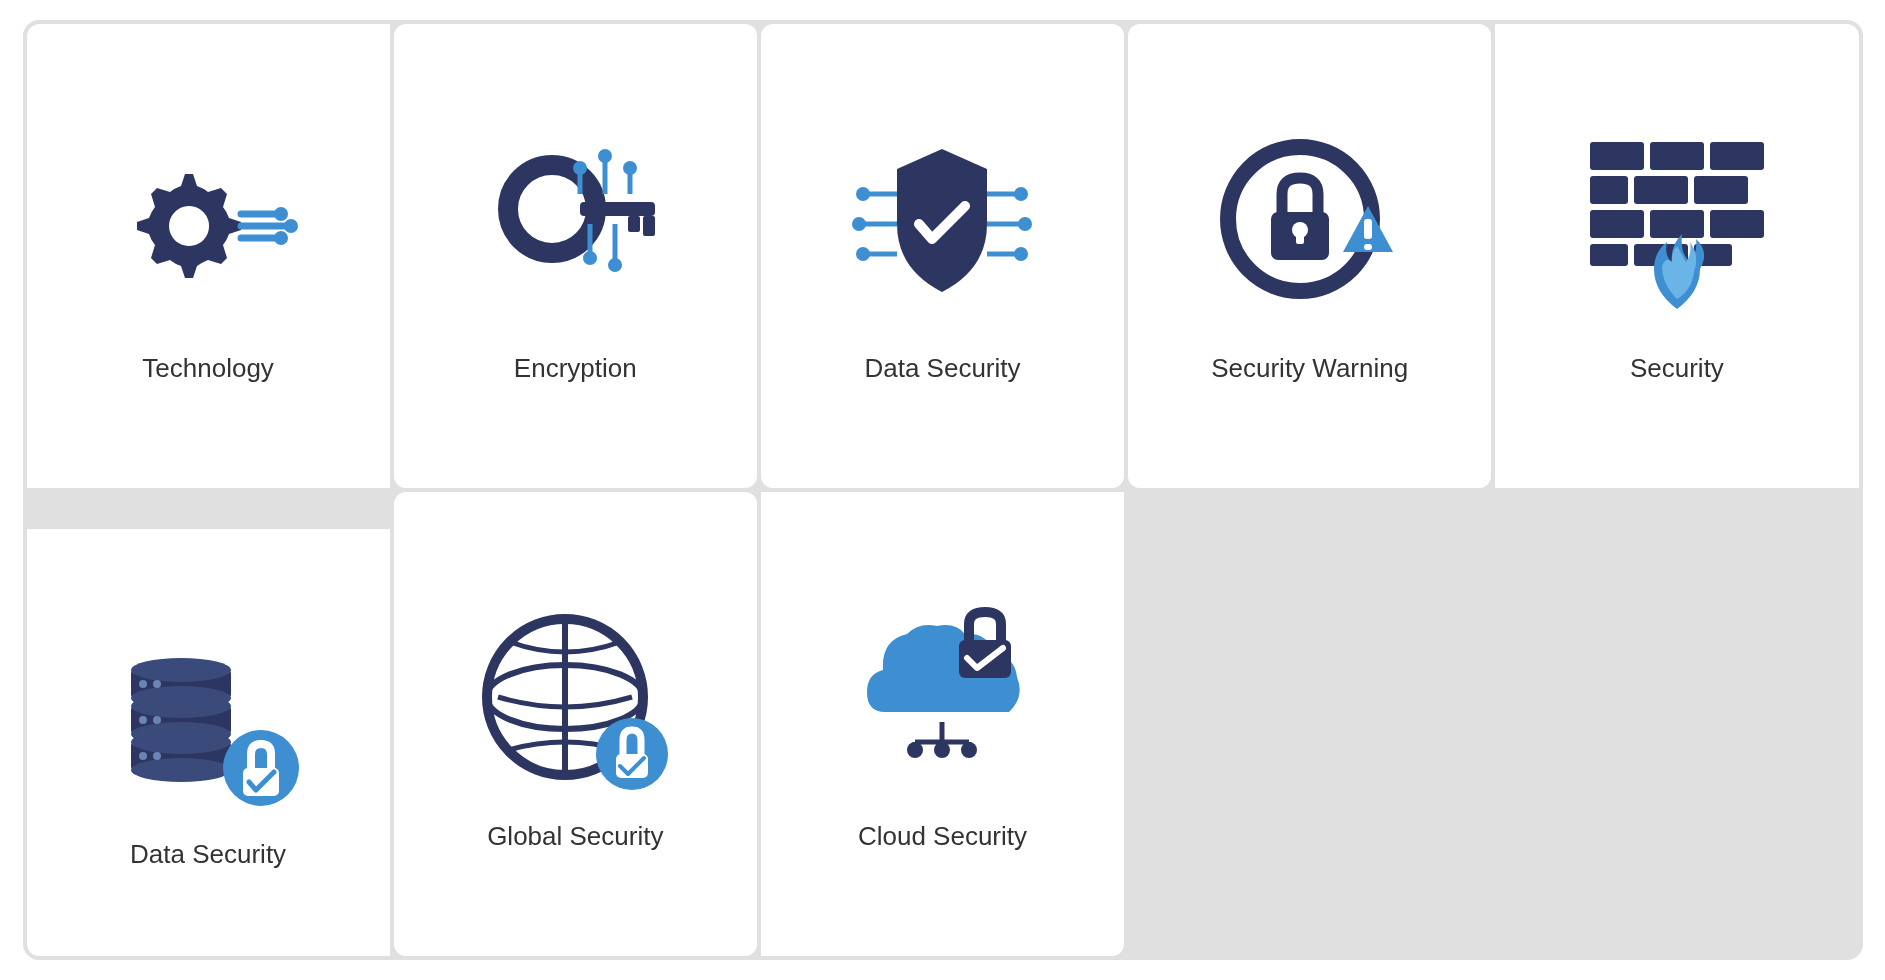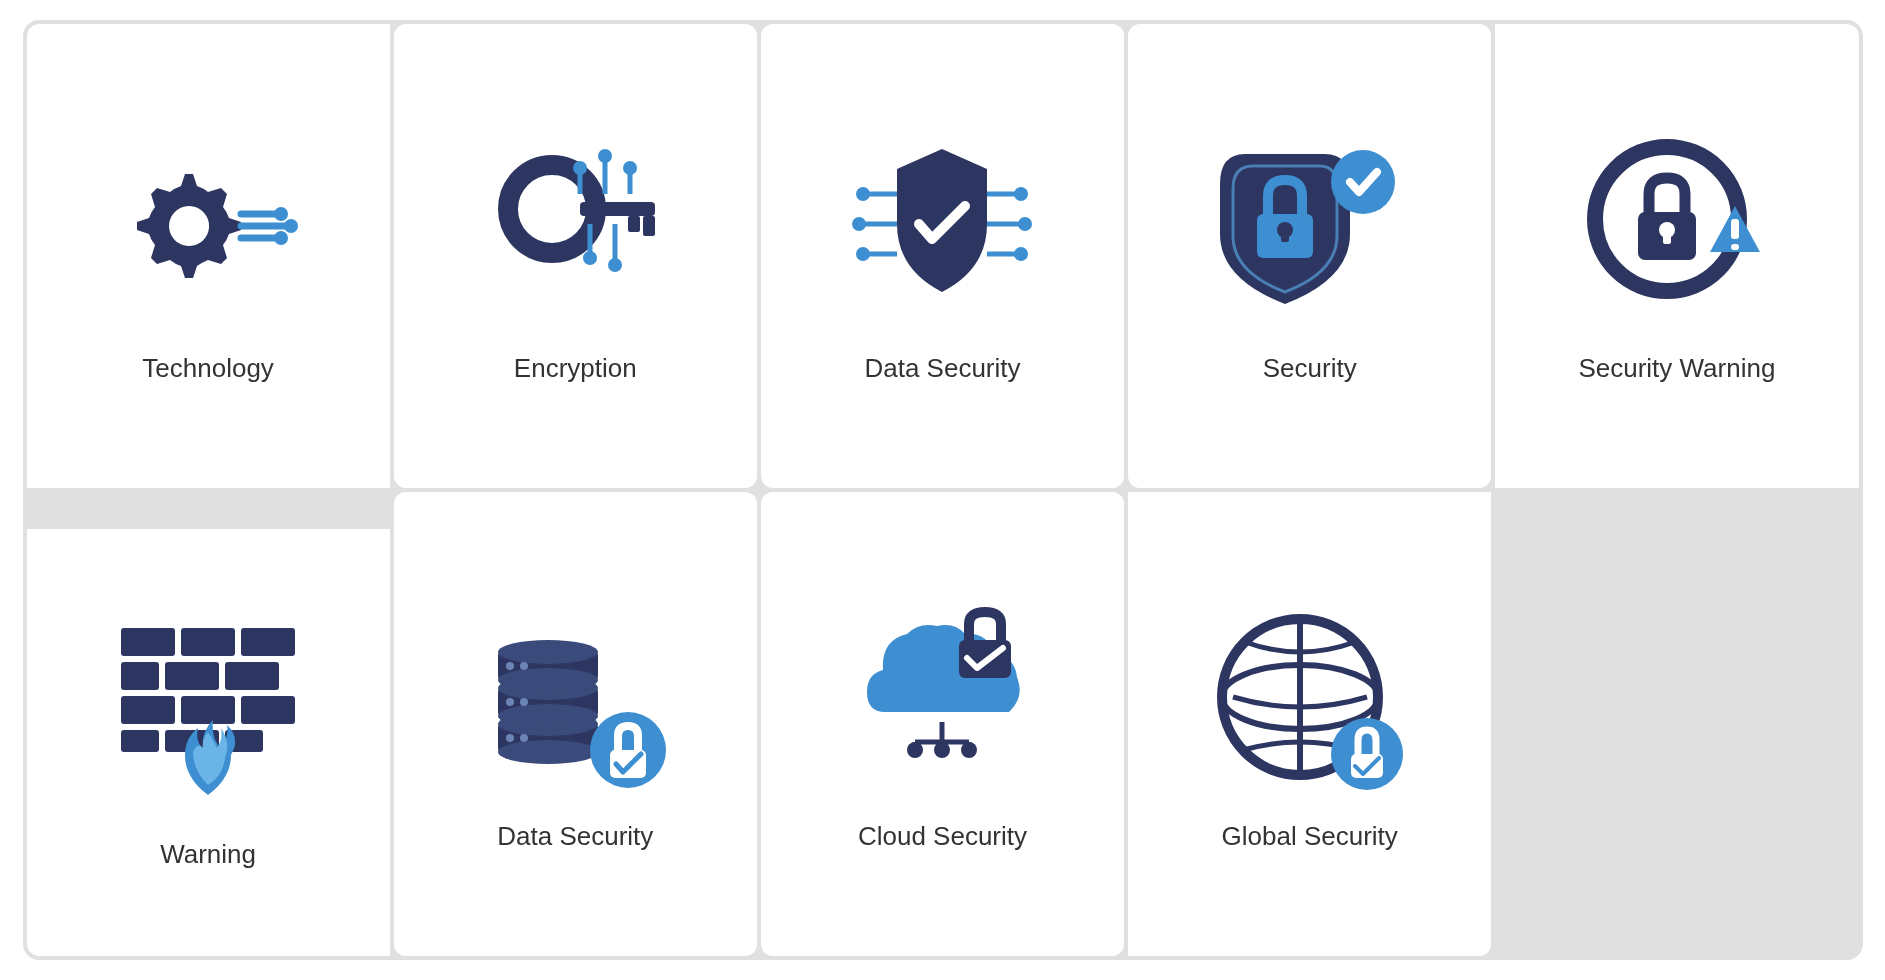--- a/index.html
+++ b/index.html
@@ -129,40 +129,20 @@
         <line x1="140" y1="90" x2="172" y2="90" stroke="#3d8fd1" stroke-width="5"></line>
         <line x1="140" y1="120" x2="168" y2="120" stroke="#3d8fd1" stroke-width="5"></line>
         <circle cx="174" cy="60" r="7" fill="#3d8fd1"></circle>
         <circle cx="178" cy="90" r="7" fill="#3d8fd1"></circle>
         <circle cx="174" cy="120" r="7" fill="#3d8fd1"></circle>
       </svg>
     </div>
     <span class="icon-label">Data Security</span>
   </div>
 
-  <div class="icon-card">
-    <div class="icon-svg-container">
-      <svg width="190" height="190" viewBox="0 0 190 190">
-
-        <path d="M30,20 L110,20 Q135,20 135,50 L135,100 Q135,145 70,170 Q5,145 5,100 L5,50 Q5,20 30,20 Z" fill="#2d3561"></path>
-        <path d="M38,32 L105,32 Q122,32 122,55 L122,102 Q122,138 70,158 Q18,138 18,102 L18,55 Q18,32 38,32 Z" fill="none" stroke="#4a7fb5" stroke-width="3"></path>
-
-        <rect x="42" y="80" width="56" height="44" rx="6" fill="#3d8fd1"></rect>
-
-        <path d="M53,80 L53,62 Q53,46 70,46 Q87,46 87,62 L87,80" fill="none" stroke="#3d8fd1" stroke-width="10" stroke-linecap="round"></path>
-
-        <circle cx="70" cy="96" r="8" fill="#2d3561"></circle>
-        <rect x="66" y="96" width="8" height="12" rx="2" fill="#2d3561"></rect>
-
-        <circle cx="148" cy="48" r="32" fill="#3d8fd1"></circle>
-        <path d="M135,48 L144,58 L162,38" fill="none" stroke="#ffffff" stroke-width="8" stroke-linecap="round" stroke-linejoin="round"></path>
-      </svg>
-    </div>
-    <span class="icon-label">Security</span>
-  </div>
 
   <div class="icon-card">
     <div class="icon-svg-container">
       <svg width="190" height="190" viewBox="0 0 190 190">
 
         <circle cx="85" cy="85" r="72" fill="none" stroke="#2d3561" stroke-width="16"></circle>
 
         <rect x="56" y="78" width="58" height="48" rx="7" fill="#2d3561"></rect>
 
         <path d="M67,78 L67,60 Q67,44 85,44 Q103,44 103,60 L103,78" fill="none" stroke="#2d3561" stroke-width="11" stroke-linecap="round"></path>
@@ -197,21 +177,21 @@
 
         <rect x="8" y="110" width="38" height="22" rx="3" fill="#2d3561"></rect>
         <rect x="52" y="110" width="54" height="22" rx="3" fill="#2d3561"></rect>
         <rect x="112" y="110" width="38" height="22" rx="3" fill="#2d3561"></rect>
 
         <path d="M95,175 Q72,158 72,135 Q72,118 85,108 Q82,122 90,128 Q88,112 100,100 Q98,120 108,128 Q116,118 114,105 Q128,118 118,135 Q118,158 95,175 Z" fill="#3d8fd1"></path>
 
         <path d="M95,165 Q80,150 80,132 Q84,122 90,128 Q89,118 95,112 Q101,122 104,128 Q110,120 108,108 Q118,122 112,138 Q110,156 95,165 Z" fill="#6ab4e8"></path>
       </svg>
     </div>
-    <span class="icon-label">Warning</span>
+    <span class="icon-label">Security</span>
   </div>
 
   <div class="icon-card">
     <div class="icon-svg-container">
       <svg width="190" height="190" viewBox="0 0 190 190">
 
         <rect x="18" y="122" width="100" height="28" rx="4" fill="#2d3561"></rect>
         <ellipse cx="68" cy="122" rx="50" ry="12" fill="#3a4a7a"></ellipse>
         <ellipse cx="68" cy="150" rx="50" ry="12" fill="#3a4a7a"></ellipse>
 
@@ -235,20 +215,42 @@
         <circle cx="148" cy="148" r="38" fill="#3d8fd1"></circle>
 
         <rect x="130" y="148" width="36" height="28" rx="5" fill="#ffffff"></rect>
 
         <path d="M138,148 L138,134 Q138,124 148,124 Q158,124 158,134 L158,148" fill="none" stroke="#ffffff" stroke-width="8" stroke-linecap="round"></path>
 
         <path d="M136,162 L143,170 L161,152" fill="none" stroke="#3d8fd1" stroke-width="5" stroke-linecap="round" stroke-linejoin="round"></path>
       </svg>
     </div>
     <span class="icon-label">Data Security</span>
+  </div>
+
+  <div class="icon-card">
+    <div class="icon-svg-container">
+      <svg width="190" height="190" viewBox="0 0 190 190">
+
+        <circle cx="85" cy="95" r="78" fill="none" stroke="#2d3561" stroke-width="10"></circle>
+
+        <ellipse cx="85" cy="95" rx="78" ry="32" fill="none" stroke="#2d3561" stroke-width="6"></ellipse>
+
+        <line x1="85" y1="17" x2="85" y2="173" stroke="#2d3561" stroke-width="6"></line>
+        <path d="M30,40 Q85,60 140,40" fill="none" stroke="#2d3561" stroke-width="5"></path>
+        <path d="M18,95 Q85,115 152,95" fill="none" stroke="#2d3561" stroke-width="5"></path>
+        <path d="M28,148 Q85,132 142,148" fill="none" stroke="#2d3561" stroke-width="5"></path>
+
+        <circle cx="152" cy="152" r="36" fill="#3d8fd1"></circle>
+        <rect x="136" y="152" width="32" height="24" rx="5" fill="#ffffff"></rect>
+        <path d="M143,152 L143,138 Q143,128 152,128 Q161,128 161,138 L161,152" fill="none" stroke="#ffffff" stroke-width="7" stroke-linecap="round"></path>
+        <path d="M140,164 L148,172 L164,156" fill="none" stroke="#3d8fd1" stroke-width="4" stroke-linecap="round" stroke-linejoin="round"></path>
+      </svg>
+    </div>
+    <span class="icon-label">Global Security</span>
   </div>
 
   <div class="icon-card">
     <div class="icon-svg-container">
       <svg width="190" height="190" viewBox="0 0 190 190">
 
         <path d="M38,110 Q20,110 20,90 Q20,72 36,68 Q34,38 60,32 Q72,20 90,24 Q108,20 118,32 Q140,30 148,52 Q168,55 170,75 Q178,95 162,110 Z" fill="#3d8fd1"></path>
 
         <circle cx="68" cy="148" r="8" fill="#2d3561"></circle>
         <circle cx="95" cy="148" r="8" fill="#2d3561"></circle>
@@ -260,35 +262,13 @@
 
         <rect x="112" y="38" width="52" height="38" rx="6" fill="#2d3561"></rect>
         <path d="M122,38 L122,22 Q122,10 138,10 Q154,10 154,22 L154,38" fill="none" stroke="#2d3561" stroke-width="10" stroke-linecap="round"></path>
 
         <path d="M120,56 L130,66 L156,46" fill="none" stroke="#ffffff" stroke-width="6" stroke-linecap="round" stroke-linejoin="round"></path>
       </svg>
     </div>
     <span class="icon-label">Cloud Security</span>
   </div>
 
-  <div class="icon-card">
-    <div class="icon-svg-container">
-      <svg width="190" height="190" viewBox="0 0 190 190">
-
-        <circle cx="85" cy="95" r="78" fill="none" stroke="#2d3561" stroke-width="10"></circle>
-
-        <ellipse cx="85" cy="95" rx="78" ry="32" fill="none" stroke="#2d3561" stroke-width="6"></ellipse>
-
-        <line x1="85" y1="17" x2="85" y2="173" stroke="#2d3561" stroke-width="6"></line>
-        <path d="M30,40 Q85,60 140,40" fill="none" stroke="#2d3561" stroke-width="5"></path>
-        <path d="M18,95 Q85,115 152,95" fill="none" stroke="#2d3561" stroke-width="5"></path>
-        <path d="M28,148 Q85,132 142,148" fill="none" stroke="#2d3561" stroke-width="5"></path>
-
-        <circle cx="152" cy="152" r="36" fill="#3d8fd1"></circle>
-        <rect x="136" y="152" width="32" height="24" rx="5" fill="#ffffff"></rect>
-        <path d="M143,152 L143,138 Q143,128 152,128 Q161,128 161,138 L161,152" fill="none" stroke="#ffffff" stroke-width="7" stroke-linecap="round"></path>
-        <path d="M140,164 L148,172 L164,156" fill="none" stroke="#3d8fd1" stroke-width="4" stroke-linecap="round" stroke-linejoin="round"></path>
-      </svg>
-    </div>
-    <span class="icon-label">Global Security</span>
-  </div>
-
 </div>
 
 </body></html>

